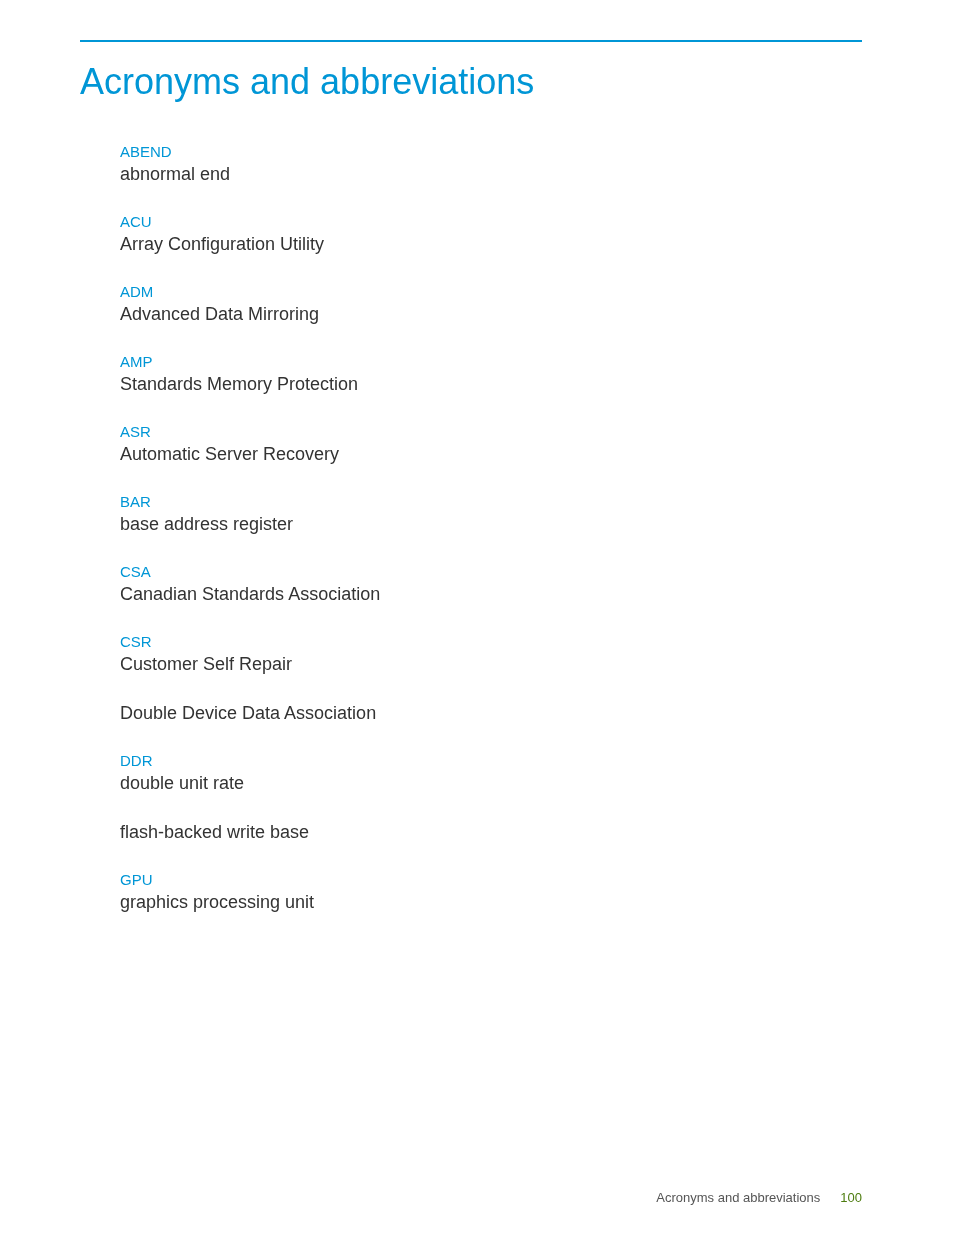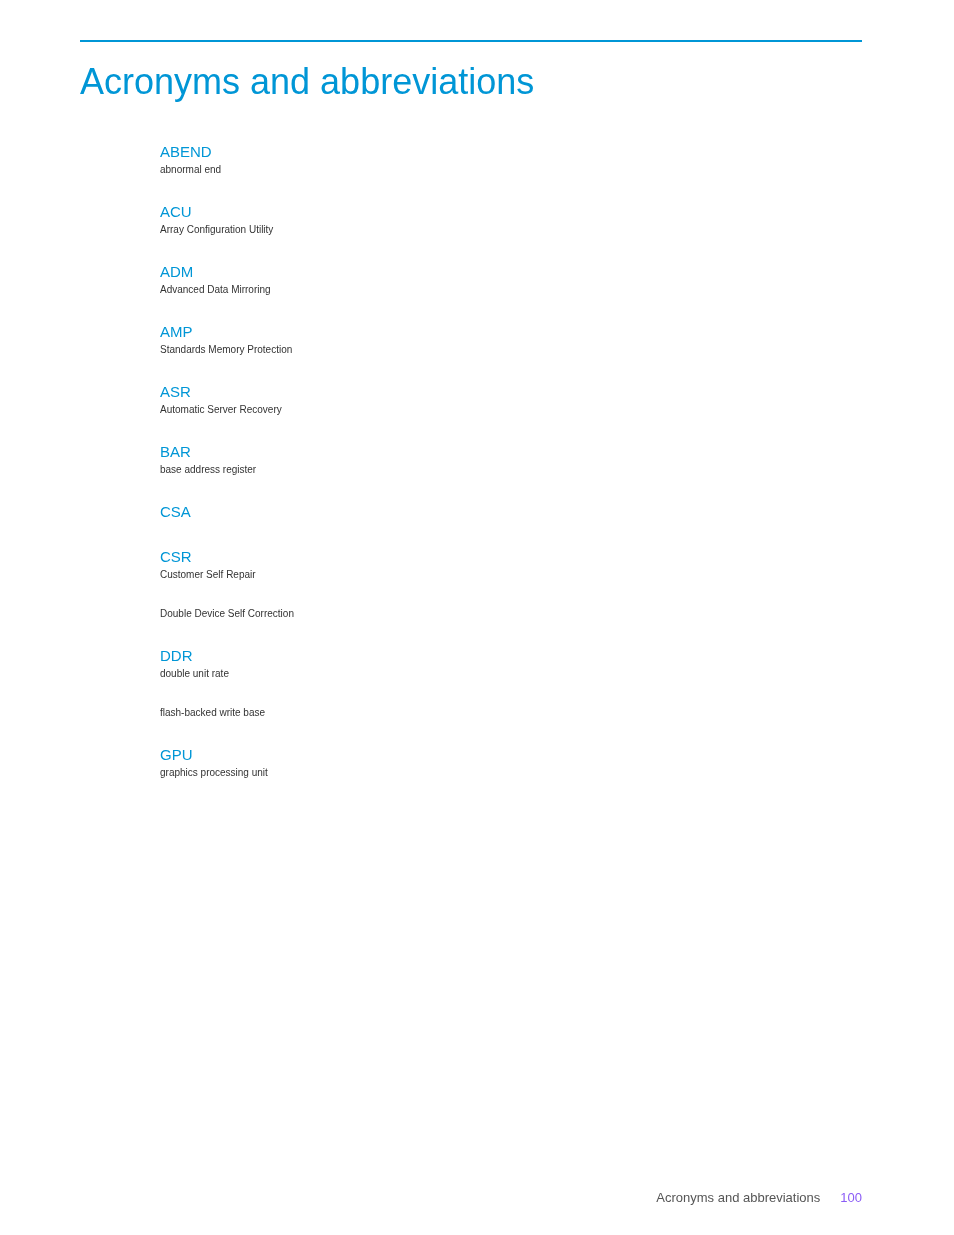--- a/index.html
+++ b/index.html
@@ -32,33 +32,33 @@
 
     .page-title {
       font-size: 36px;
       font-weight: 300;
       color: #0096d6;
       margin-bottom: 40px;
       line-height: 1.2;
     }
 
     .acronym-section {
-      margin-left: 80px;
+      margin-left: 40px;
       margin-bottom: 28px;
     }
 
     .acronym-term {
       font-size: 15px;
       font-weight: 400;
       color: #0096d6;
       margin-bottom: 4px;
     }
 
     .acronym-definition {
-      font-size: 10px;
+      font-size: 18px;
       color: #333333;
       font-weight: 400;
     }
 
     .page-footer {
       position: absolute;
       bottom: 30px;
       right: 80px;
       font-size: 13px;
       color: #555555;
@@ -67,21 +67,21 @@
       gap: 20px;
     }
 
     .footer-text {
       font-size: 13px;
       color: #555555;
     }
 
     .footer-page-number {
       font-size: 13px;
-      color: #8b5cf6;
+      color: #4d7c0f;
     }
   </style>
 </head>
 <body>
 
 <div class="page-container">
 
   <hr class="top-rule">
 
   <h1 class="page-title">Acronyms and abbreviations</h1>
@@ -107,27 +107,28 @@
       <div class="acronym-section">
         <div class="acronym-term">ASR</div>
         <div class="acronym-definition">Automatic Server Recovery</div>
       </div>
       <div class="acronym-section">
         <div class="acronym-term">BAR</div>
         <div class="acronym-definition">base address register</div>
       </div>
       <div class="acronym-section">
         <div class="acronym-term">CSA</div>
+        <div class="acronym-definition">Canadian Standards Association</div>
       </div>
       <div class="acronym-section">
         <div class="acronym-term">CSR</div>
         <div class="acronym-definition">Customer Self Repair</div>
       </div>
       <div class="acronym-section">
-        <div class="acronym-definition">Double Device Self Correction</div>
+        <div class="acronym-definition">Double Device Data Association</div>
       </div>
       <div class="acronym-section">
         <div class="acronym-term">DDR</div>
         <div class="acronym-definition">double unit rate</div>
       </div>
       <div class="acronym-section">
         <div class="acronym-definition">flash-backed write base</div>
       </div>
       <div class="acronym-section">
         <div class="acronym-term">GPU</div>

